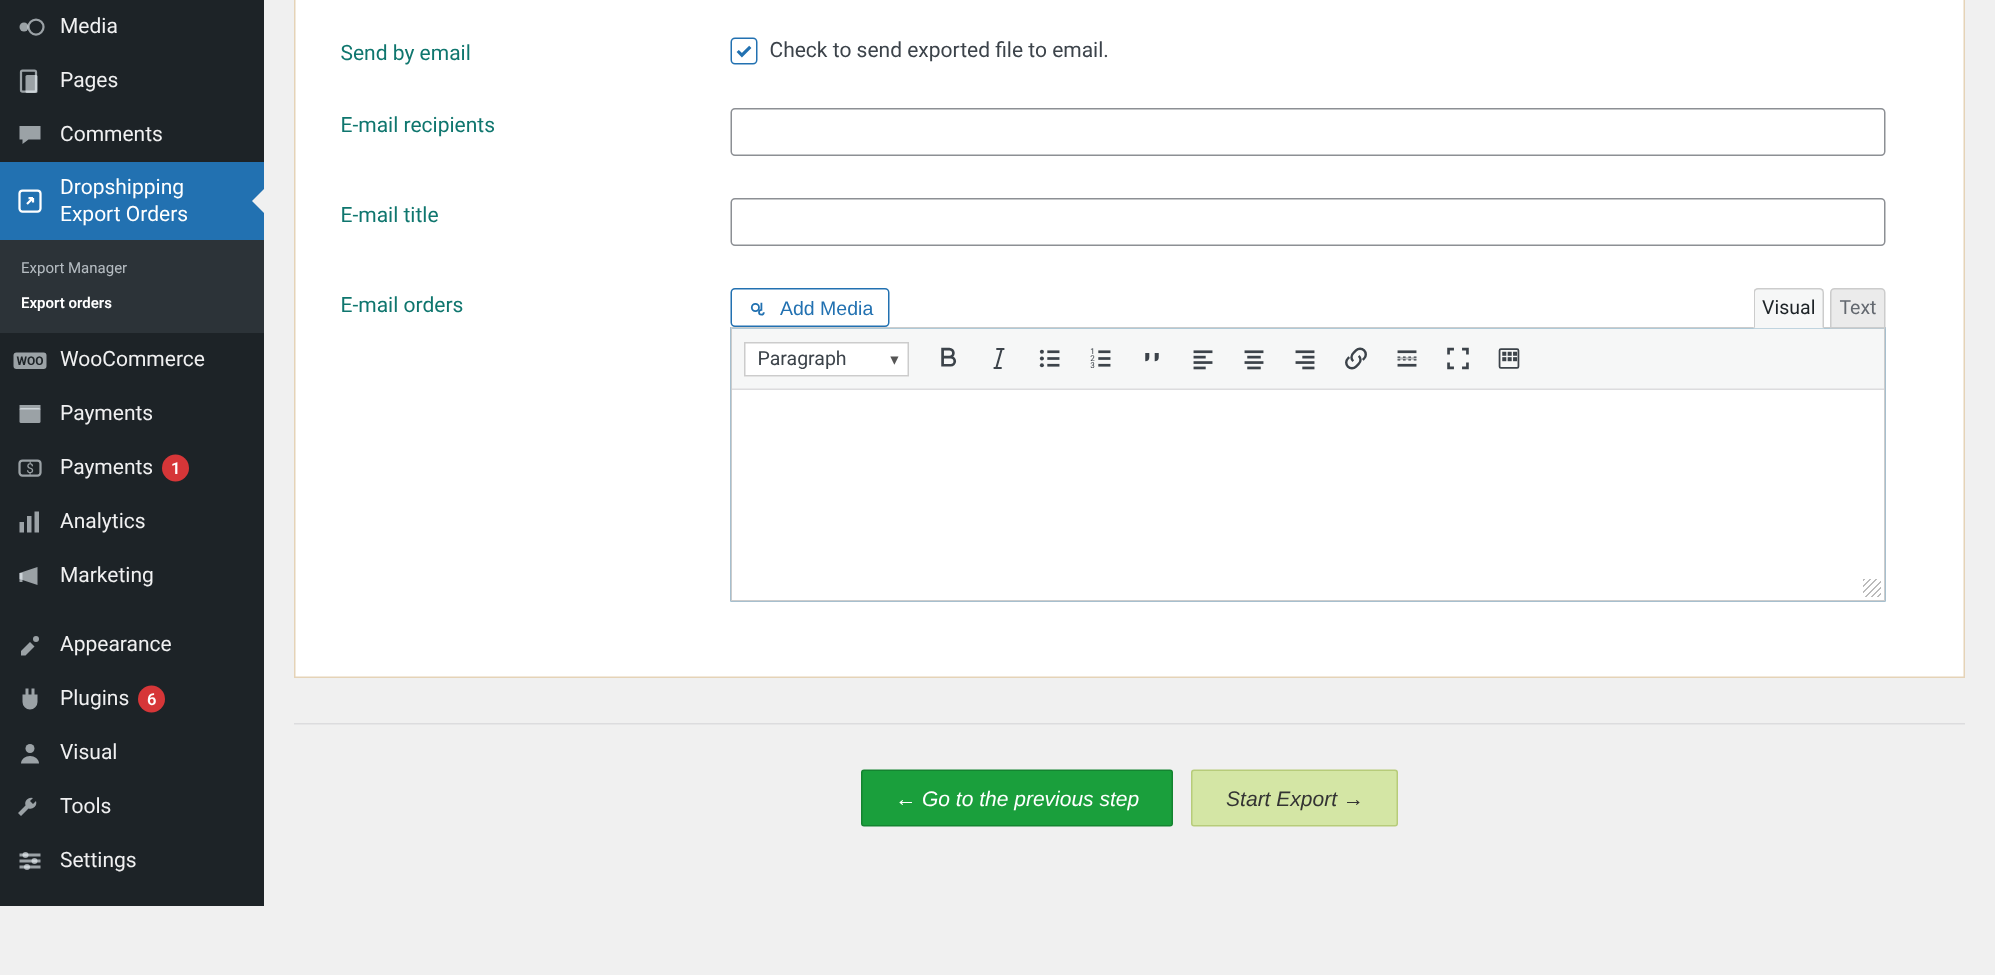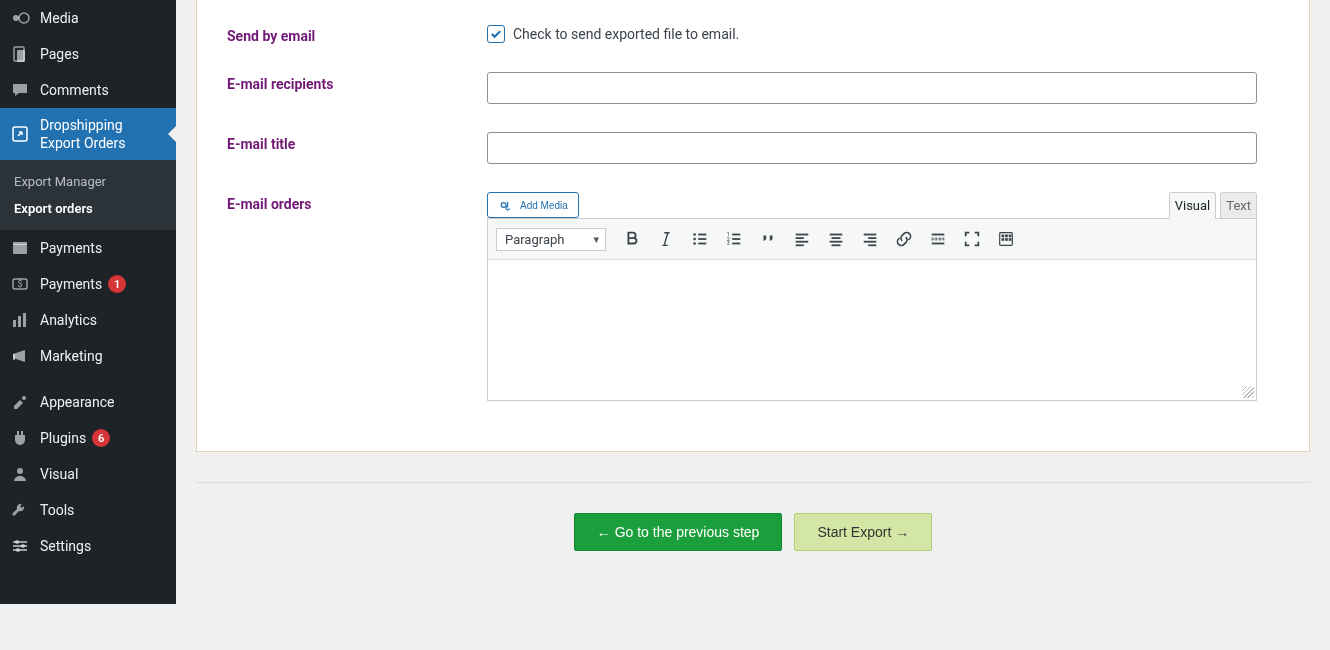--- a/index.html
+++ b/index.html
@@ -6,50 +6,50 @@
 body { font-family: -apple-system, BlinkMacSystemFont, "Segoe UI", Roboto, sans-serif; font-size: 14px; background: #f0f0f0; width: 1330px; height: 650px; overflow: hidden; }
 
 .sidebar { position: fixed; left: 0; top: 0; width: 176px; height: 604px; background: #1d2327; color: #f0f0f1; }
 .sb-item { display: flex; align-items: center; padding: 8px 10px; color: #f0f0f1; cursor: pointer; font-size: 14px; min-height: 36px; }
 .sb-item .icon { width: 20px; height: 20px; margin-right: 10px; display: flex; align-items: center; justify-content: center; color: rgba(240,246,252,0.6); }
 .sb-item.active { background: #2271b1; color: #fff; position: relative; }
 .sb-item.active .icon { color: #fff; }
 .sb-item.active::after { content: ""; position: absolute; right: 0; top: 50%; transform: translateY(-50%); border: 8px solid transparent; border-right-color: #f0f0f0; }
 .sb-item.mline .label { line-height: 1.3; }
 .sb-sub { background: #2c3338; padding: 8px 0; }
-.sb-sub-item { padding: 6px 14px; font-size: 13px; color: rgba(240,246,252,0.7); cursor: pointer; }
+.sb-sub-item { padding: 6px 14px; font-size: 10px; color: rgba(240,246,252,0.7); cursor: pointer; }
 .sb-sub-item.current { color: #fff; font-weight: 600; }
 .sb-gap { height: 10px; }
 .badge { display: inline-flex; align-items: center; justify-content: center; min-width: 18px; height: 18px; border-radius: 9px; background: #d63638; color: #fff; font-size: 11px; font-weight: 600; margin-left: 6px; padding: 0 4px; }
 .woo-tag { font-size: 8px; background: rgba(240,246,252,0.6); color: #1d2327; padding: 1px 2px; border-radius: 2px; font-weight: 700; }
 
 .main { margin-left: 176px; height: 650px; padding: 0 20px 20px 20px; }
 .panel { background: #fff; border: 1px solid #e5d3b7; border-top: none; padding: 10px 30px 36px 30px; }
 .row { display: flex; padding: 14px 0; }
-.row-label { width: 260px; font-weight: 700; color: #701a75; font-size: 14px; padding-top: 4px; }
+.row-label { width: 260px; font-weight: 400; color: #0f766e; font-size: 14px; padding-top: 4px; }
 .row-field { flex: 1; max-width: 770px; color: #3c434a; }
 .row-cbx { display: flex; align-items: center; gap: 8px; }
 .checkbox { width: 18px; height: 18px; border: 1px solid #2271b1; border-radius: 3px; display: flex; align-items: center; justify-content: center; background: #fff; color: #2271b1; }
 .text-input { width: 100%; height: 32px; border: 1px solid #8c8f94; border-radius: 3px; padding: 0 8px; font-size: 14px; background: #fff; }
 
-.addmedia-btn { display: inline-flex; align-items: center; gap: 6px; border: 1px solid #2271b1; color: #2271b1; background: #fff; border-radius: 3px; padding: 4px 10px; font-size: 10px; cursor: pointer; }
+.addmedia-btn { display: inline-flex; align-items: center; gap: 6px; border: 1px solid #2271b1; color: #2271b1; background: #fff; border-radius: 3px; padding: 4px 10px; font-size: 13px; cursor: pointer; }
 .editor-tabs { display: flex; justify-content: flex-end; gap: 4px; margin-top: -26px; margin-bottom: -1px; }
 .ed-tab { padding: 5px 5px; border: 1px solid #ccc; background: #ebebeb; color: #646970; font-size: 13px; border-top-left-radius: 3px; border-top-right-radius: 3px; cursor: pointer; }
 .ed-tab.active { background: #f6f7f7; color: #1d2327; border-bottom-color: #f6f7f7; }
 .editor-wrap { border: 1px solid #ccc; background: #0369a1; }
 .editor-toolbar { background: #f6f7f7; border-bottom: 1px solid #dcdcde; padding: 6px 8px; display: flex; align-items: center; gap: 2px; flex-wrap: wrap; }
 .tb-select { position: relative; display: inline-flex; align-items: center; border: 1px solid #ccc; background: #fff; padding: 3px 24px 3px 8px; font-size: 13px; margin-right: 8px; min-width: 110px; }
 .tb-select::after { content: "▾"; position: absolute; right: 6px; font-size: 11px; color: #555; }
 .tb-btn { width: 28px; height: 28px; display: inline-flex; align-items: center; justify-content: center; color: #3c434a; cursor: pointer; margin: 0 2px; }
 .tb-btn svg { width: 18px; height: 18px; }
 .editor-body { min-height: 140px; background: #fff; position: relative; }
 .resize-handle { position: absolute; right: 2px; bottom: 2px; width: 12px; height: 12px; background: repeating-linear-gradient(135deg, #bbb 0, #bbb 1px, transparent 1px, transparent 3px); }
 
 .footer-area { padding: 30px 0 10px; border-top: 1px solid #dcdcde; margin-top: 30px; display: flex; justify-content: center; gap: 12px; }
-.btn { padding: 10px 22px; border: 1px solid transparent; border-radius: 2px; font-size: 14px; cursor: pointer; }
+.btn { padding: 10px 22px; border: 1px solid transparent; border-radius: 2px; font-size: 14px; cursor: pointer; font-style: italic; }
 .btn-prev { background: #1a9f3c; border-color: #148430; color: #fff; }
 .btn-start { background: #d4e6a5; border-color: #b7cc7a; color: #333; }
 </style>
 </head>
 <body>
 
 <div class="sidebar">
   <div class="sb-item">
     <span class="icon">
         <svg viewBox="0 0 20 20" fill="currentColor">
@@ -81,20 +81,26 @@
         <svg viewBox="0 0 20 20" fill="currentColor">
           <rect x="3" y="3" width="14" height="14" rx="2" fill="none" stroke="currentColor" stroke-width="1.5"></rect>
           <path d="M8 12l4-4m0 0H9m3 0v3" stroke="currentColor" stroke-width="1.5" fill="none"></path>
         </svg>
       </span>
     <span class="label"><span>Dropshipping</span><br><span>Export Orders</span></span>
   </div>
   <div class="sb-sub">
     <div class="sb-sub-item">Export Manager</div>
     <div class="sb-sub-item current">Export orders</div>
+  </div>
+  <div class="sb-item">
+    <span class="icon">
+        <span class="woo-tag">WOO</span>
+      </span>
+    <span class="label">WooCommerce</span>
   </div>
   <div class="sb-item">
     <span class="icon">
         <svg viewBox="0 0 20 20" fill="currentColor">
           <rect x="3" y="6" width="14" height="10" rx="1"></rect>
           <rect x="3" y="4" width="14" height="3"></rect>
         </svg>
       </span>
     <span class="label">Payments</span>
   </div>

